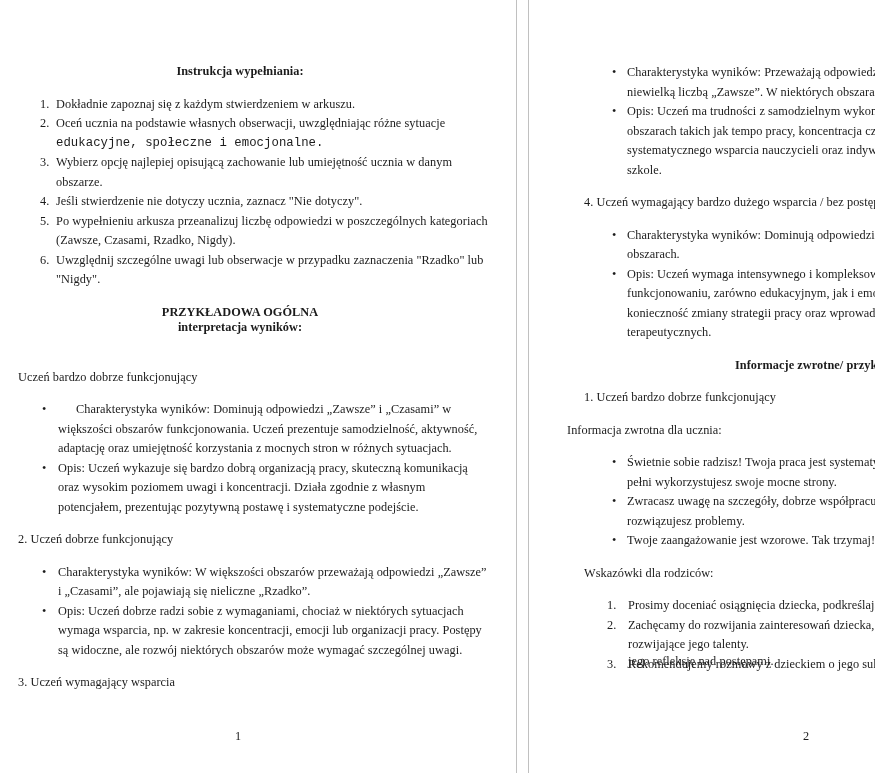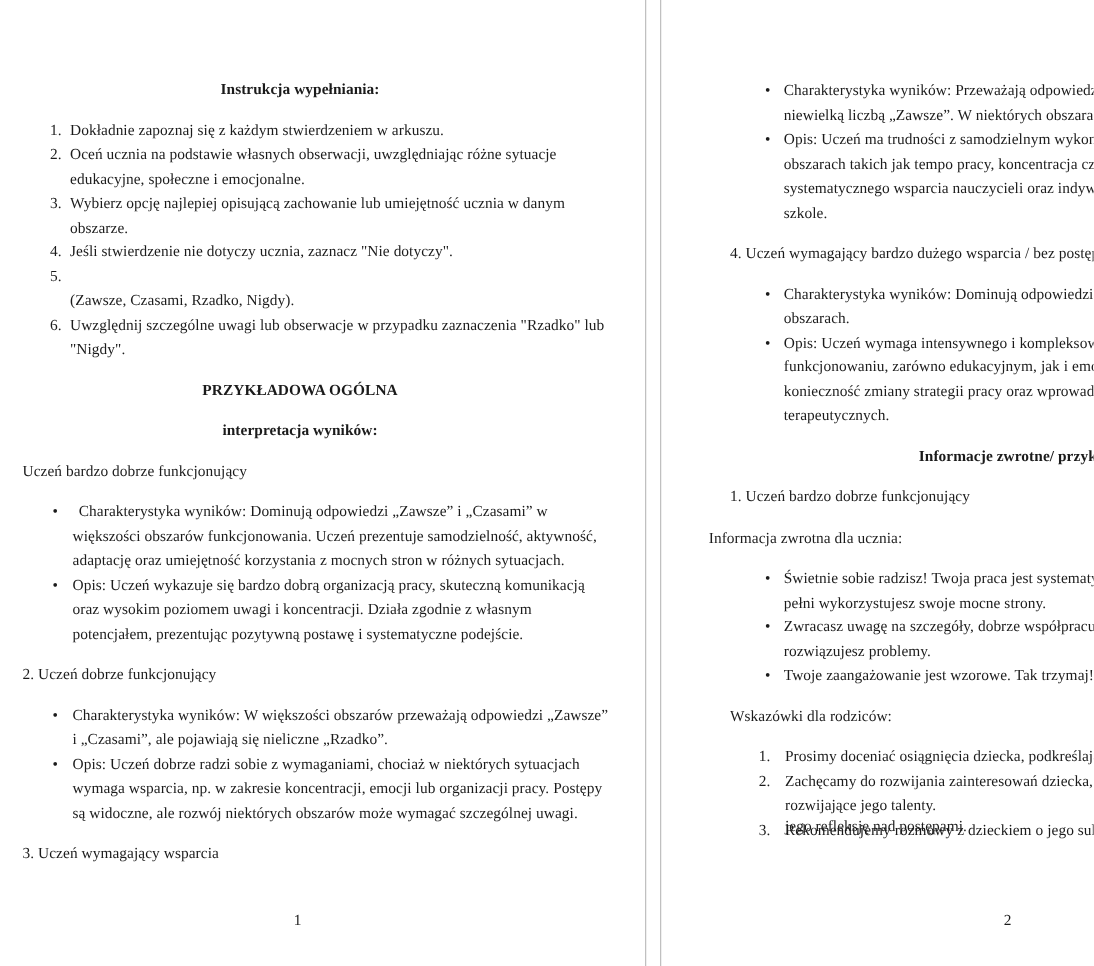--- a/index.html
+++ b/index.html
@@ -54,36 +54,37 @@
 <body>
 
 <div class="viewport">
   <div class="page" id="page-1">
     <div class="footer-line" style="left:61px; top:727px; width:440px;">1</div>
   <div class="line bold center" style="left: 61px; top: 62px; width: 444px;">Instrukcja wypełniania:</div>
       <div class="line marker" style="left: 83px; top: 94.5px;">1.</div>
       <div class="line" style="left: 99px; top: 95px;">Dokładnie zapoznaj się z każdym stwierdzeniem w arkuszu.</div>
       <div class="line marker" style="left: 83px; top: 114px;">2.</div>
       <div class="line" style="left: 99px; top: 114px;">Oceń ucznia na podstawie własnych obserwacji, uwzględniając różne sytuacje</div>
-      <div class="line" style="left: 99px; top: 133.5px;">edukacyjne, społeczne i emocjonalne.</div>
+      <div class="line" style="left: 99px; top: 133.5px; font-family: Liberation Mono, monospace;">edukacyjne, społeczne i emocjonalne.</div>
       <div class="line marker" style="left: 83px; top: 153px;">3.</div>
       <div class="line" style="left: 99px; top: 153px;">Wybierz opcję najlepiej opisującą zachowanie lub umiejętność ucznia w danym</div>
       <div class="line" style="left: 99px; top: 172.5px;">obszarze.</div>
       <div class="line marker" style="left: 83px; top: 192px;">4.</div>
       <div class="line" style="left: 99px; top: 192px;">Jeśli stwierdzenie nie dotyczy ucznia, zaznacz "Nie dotyczy".</div>
       <div class="line marker" style="left: 83px; top: 211.5px;">5.</div>
+      <div class="line" style="left: 99px; top: 211.5px;">Po wypełnieniu arkusza przeanalizuj liczbę odpowiedzi w poszczególnych kategoriach</div>
       <div class="line" style="left: 99px; top: 231px;">(Zawsze, Czasami, Rzadko, Nigdy).</div>
       <div class="line marker" style="left: 83px; top: 250.5px;">6.</div>
       <div class="line" style="left: 99px; top: 250.5px;">Uwzględnij szczególne uwagi lub obserwacje w przypadku zaznaczenia "Rzadko" lub</div>
       <div class="line" style="left: 99px; top: 270px;">"Nigdy".</div>
       <div class="line bold center" style="left: 61px; top: 302.5px; width: 444px;">PRZYKŁADOWA OGÓLNA</div>
-      <div class="line bold center" style="left: 61px; top: 335px; width: 444px;">interpretacja wyników:</div>
+      <div class="line bold center" style="left: 61px; top: 318px; width: 444px;">interpretacja wyników:</div>
       <div class="line" style="left: 61px; top: 367.5px;">Uczeń bardzo dobrze funkcjonujący</div>
       <div class="line marker" style="left: 85px; top: 400px;">•</div>
-      <div class="line" style="left: 106px; top: 400px;">Charakterystyka wyników: Dominują odpowiedzi „Zawsze” i „Czasami” w</div>
+      <div class="line" style="left: 119px; top: 400px;">Charakterystyka wyników: Dominują odpowiedzi „Zawsze” i „Czasami” w</div>
       <div class="line" style="left: 101px; top: 419.5px;">większości obszarów funkcjonowania. Uczeń prezentuje samodzielność, aktywność,</div>
       <div class="line" style="left: 101px; top: 439px;">adaptację oraz umiejętność korzystania z mocnych stron w różnych sytuacjach.</div>
       <div class="line marker" style="left: 85px; top: 458.5px;">•</div>
       <div class="line" style="left: 101px; top: 458.5px; font-family: Liberation Serif, serif;">Opis: Uczeń wykazuje się bardzo dobrą organizacją pracy, skuteczną komunikacją</div>
       <div class="line" style="left: 101px; top: 478px;">oraz wysokim poziomem uwagi i koncentracji. Działa zgodnie z własnym</div>
       <div class="line" style="left: 101px; top: 497.5px;">potencjałem, prezentując pozytywną postawę i systematyczne podejście.</div>
       <div class="line" style="left: 61px; top: 530px;">2. Uczeń dobrze funkcjonujący</div>
       <div class="line marker" style="left: 85px; top: 562.5px;">•</div>
       <div class="line" style="left: 101px; top: 562.5px;">Charakterystyka wyników: W większości obszarów przeważają odpowiedzi „Zawsze”</div>
       <div class="line" style="left: 101px; top: 582px;">i „Czasami”, ale pojawiają się nieliczne „Rzadko”.</div>

